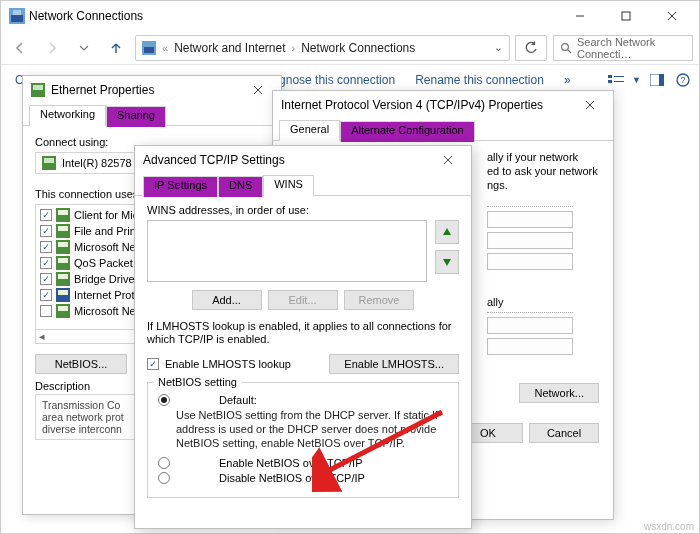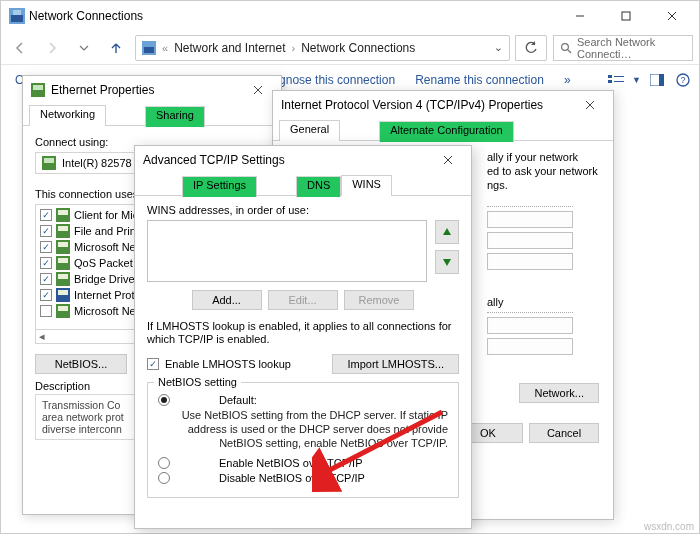--- a/index.html
+++ b/index.html
@@ -25,21 +25,21 @@
   .cmdbar .right { margin-left: auto; display: flex; gap: 6px; align-items: center; color: #2b579a; }
   .cmdbar .iconbtn { width: 20px; height: 20px; display: flex; align-items: center; justify-content: center; border: 1px solid transparent; }
 
   
   .ethprops { position: absolute; left: 22px; top: 75px; width: 260px; height: 440px; background: #fff; border: 1px solid #c0c0c0; box-shadow: 2px 2px 10px rgba(0,0,0,.15); }
   .dlg-t { height: 28px; display: flex; align-items: center; padding: 0 8px; font-size: 12px; }
   .dlg-t .tspacer { flex: 1; }
   .dlg-t .xbtn { width: 30px; height: 24px; display: flex; align-items: center; justify-content: center; color: #444; }
   .tabs { display: flex; border-bottom: 1px solid #d0d0d0; padding-left: 6px; height: 22px; gap: 0; }
   .tab { padding: 2px 10px 0 10px; border: 1px solid #d0d0d0; border-bottom: none; background: #fff; font-size: 11px; position: relative; top: 1px; }
-  .tab.inactive { background: #22c55e; top: 2px; border-top-color: #d8d8d8; margin-left: 39px; }
+  .tab.inactive { background: #a21caf; top: 2px; border-top-color: #d8d8d8; }
   .ethbody { padding: 10px 12px; }
   .label { font-size: 11px; margin-bottom: 4px; }
   .connectbox { display: flex; align-items: center; border: 1px solid #d4d4d4; padding: 3px 6px; gap: 6px; margin-bottom: 14px; }
   .smallic { width: 14px; height: 14px; }
   .listbox { border: 1px solid #d4d4d4; height: 126px; overflow: auto; padding: 2px 0; }
   .lrow { display: flex; align-items: center; padding: 1px 4px; gap: 4px; white-space: nowrap; }
   .chk { width: 12px; height: 12px; border: 1px solid #888; display: inline-flex; align-items: center; justify-content: center; font-size: 9px; color: #205090; }
   .btn { border: 1px solid #c8c8c8; background: #e6e6e6; padding: 3px 14px; font-size: 11px; text-align: center; }
   .btn.wide { min-width: 92px; }
   .descbox { border: 1px solid #d8d8d8; padding: 4px 6px; font-size: 10.5px; color: #444; line-height: 1.15; }
@@ -55,21 +55,21 @@
   .ipfield { width: 130px; height: 17px; border: 1px solid #c0c0c0; background: #fdfdfd; }
   .btnrow { display: flex; justify-content: flex-end; gap: 6px; margin-top: 10px; }
 
   
   .adv { position: absolute; left: 134px; top: 145px; width: 338px; height: 384px; background: #fff; border: 1px solid #c0c0c0; box-shadow: 3px 3px 14px rgba(0,0,0,.2); }
   .advbody { padding: 8px 12px 12px 12px; }
   .winsarea { border: 1px solid #c0c0c0; height: 62px; background: #fff; }
   .sidebtns { display: flex; flex-direction: column; gap: 6px; }
   .updown { width: 24px; height: 24px; border: 1px solid #c8c8c8; background: #e6e6e6; display: flex; align-items: center; justify-content: center; color: #1c7a1c; }
   .note { font-size: 11px; line-height: 1.2; margin-top: 10px; }
-  .grp { border: 1px solid #d0d0d0; margin-top: 8px; padding: 8px 10px 10px 10px; position: relative; text-align: right; }
+  .grp { border: 1px solid #d0d0d0; margin-top: 8px; padding: 8px 10px 10px 10px; position: relative; }
   .grp .cap { position: absolute; top: -7px; left: 6px; background: #fff; padding: 0 4px; font-size: 11px; }
   .nestnote { font-size: 11px; color: #222; padding-left: 18px; line-height: 1.25; margin: 2px 0 6px; }
   .radiorow { display: flex; align-items: center; margin: 3px 0; gap: 44px; }
 
   
   .arrow { position: absolute; left: 312px; top: 400px; pointer-events: none; }
 
   
   svg { display: block; }
 
@@ -409,21 +409,21 @@
     <div style="display:flex;gap:6px;justify-content:center;margin-top:8px">
       <div class="btn" style="min-width:70px">Add...</div>
       <div class="btn" style="min-width:70px;color:#9a9a9a">Edit...</div>
       <div class="btn" style="min-width:70px;color:#9a9a9a">Remove</div>
     </div>
     <div class="note">If LMHOSTS lookup is enabled, it applies to all connections for which TCP/IP is enabled.</div>
     <div style="display:flex;align-items:center;gap:6px;margin-top:8px">
       <span class="chk">✓</span>
       <span>Enable LMHOSTS lookup</span>
       <span style="flex:1"></span>
-      <div class="btn">Import LMHOSTS...</div>
+      <div class="btn">Enable LMHOSTS...</div>
     </div>
 
     <div class="grp">
       <span class="cap">NetBIOS setting</span>
       <div class="radiorow">
         <span class="radio sel"></span>
         <span>Default:</span>
       </div>
       <div class="nestnote">Use NetBIOS setting from the DHCP server. If static IP address is used or the DHCP server does not provide NetBIOS setting, enable NetBIOS over TCP/IP.</div>
       <div class="radiorow">

